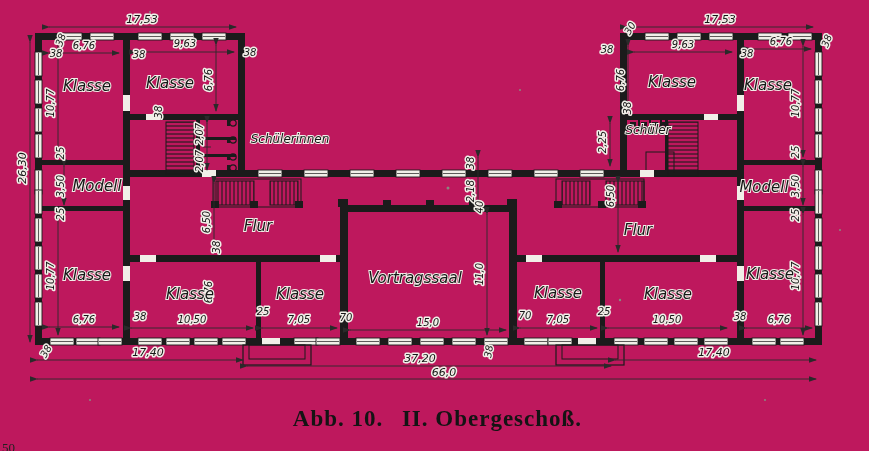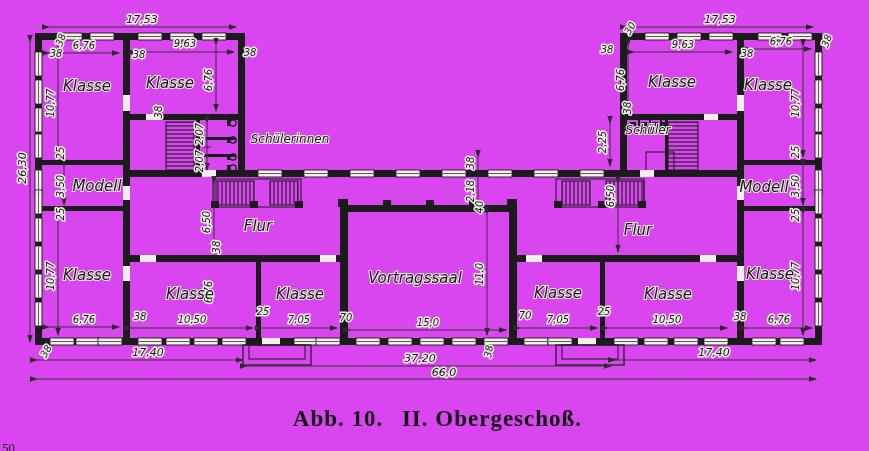--- a/index.html
+++ b/index.html
@@ -1,16 +1,16 @@
 <!DOCTYPE html>
 <html><head>
 <meta charset="utf-8">
 <style>
   html,body{margin:0;padding:0;background:#dddbd4;}
-  .page{width:869px;height:451px;background:#d946ef;position:relative;overflow:hidden;
+  .page{width:869px;height:451px;background:#be185d;position:relative;overflow:hidden;
         font-family:"DejaVu Sans",sans-serif;}
   svg{display:block}
   .wall{fill:#1b1b1b;}
   .gap{fill:#f1efe8;}
   .thin{stroke:#1b1b1b;stroke-width:1;fill:none;}
   .thin2{stroke:#1b1b1b;stroke-width:1.2;fill:none;}
   .win{fill:#f1efe8;stroke:#1b1b1b;stroke-width:0.9;}
   .winline{stroke:#1b1b1b;stroke-width:0.7;}
   .dim{stroke:#2a2a2a;stroke-width:0.9;fill:none;}
   .dlab{font:italic 10px "DejaVu Sans",sans-serif;fill:#161616;text-anchor:middle;

